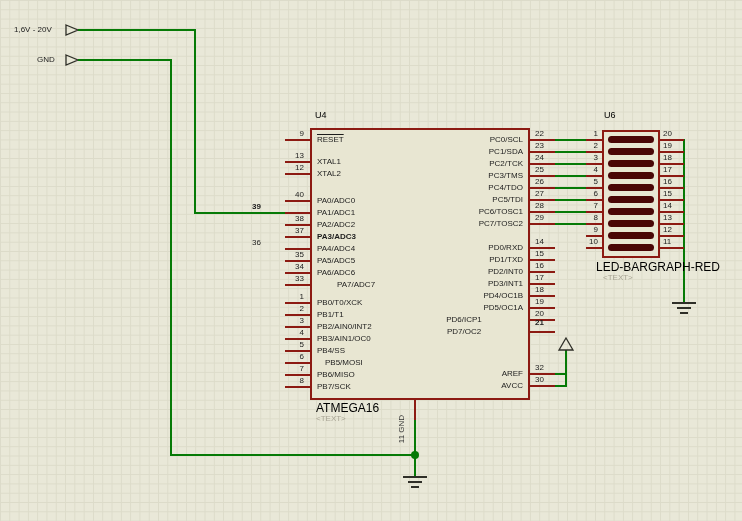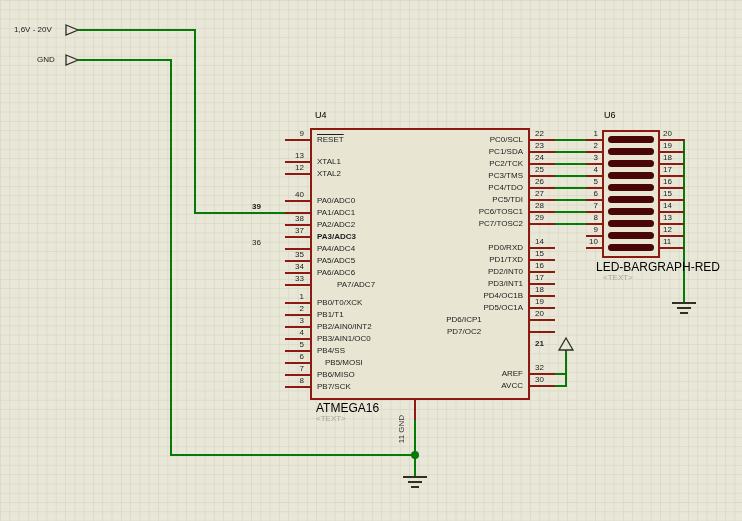--- a/index.html
+++ b/index.html
@@ -176,21 +176,21 @@
     <div class="stub" style="left: 530px; top: 295px; width: 25px; height: 2px;"></div>
     <div class="pin-num" style="left: 535px; top: 285px;">18</div>
     <div class="pin-name" style="left: 405px; top: 291px; width: 118px; text-align: right;">PD4/OC1B</div>
     <div class="stub" style="left: 530px; top: 307px; width: 25px; height: 2px;"></div>
     <div class="pin-num" style="left: 535px; top: 297px;">19</div>
     <div class="pin-name" style="left: 405px; top: 303px; width: 118px; text-align: right;">PD5/OC1A</div>
     <div class="stub" style="left: 530px; top: 319px; width: 25px; height: 2px;"></div>
     <div class="pin-num" style="left: 535px; top: 309px;">20</div>
     <div class="pin-name" style="left: 405px; top: 315px; width: 118px; text-align: center;">PD6/ICP1</div>
     <div class="stub" style="left: 530px; top: 331px; width: 25px; height: 2px;"></div>
-    <div class="pin-num" style="left: 535px; top: 339px; font-weight: bold;">21</div>
+    <div class="pin-num" style="left: 535px; top: 318px; font-weight: bold;">21</div>
     <div class="pin-name" style="left: 405px; top: 327px; width: 118px; text-align: center;">PD7/OC2</div>
     <div class="stub" style="left: 530px; top: 373px; width: 25px; height: 2px;"></div>
     <div class="pin-num" style="left: 535px; top: 363px;">32</div>
     <div class="pin-name" style="left: 405px; top: 369px; width: 118px; text-align: right;">AREF</div>
     <div class="stub" style="left: 530px; top: 385px; width: 25px; height: 2px;"></div>
     <div class="pin-num" style="left: 535px; top: 375px;">30</div>
     <div class="pin-name" style="left: 405px; top: 381px; width: 118px; text-align: right;">AVCC</div>
     <div class="led" style="left: 608px; top: 136px; width: 46px; height: 7px;"></div>
     <div class="stub" style="left: 586px; top: 139px; width: 16px; height: 2px;"></div>
     <div class="pin-num" style="left: 562px; top: 129px; width: 36px; text-align: right;">1</div>

